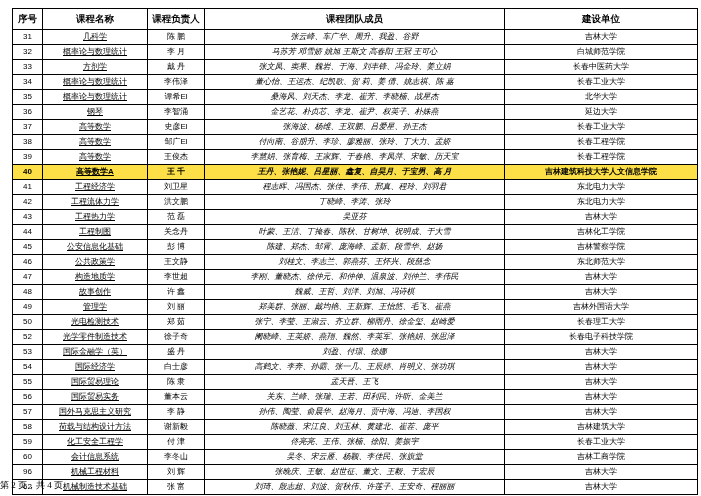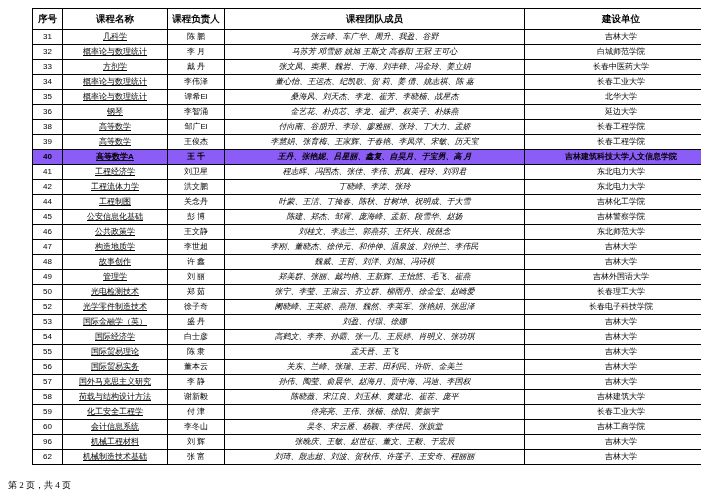--- a/index.html
+++ b/index.html
@@ -12,22 +12,21 @@
     height: 496px;
     font-family: "Liberation Sans", sans-serif;
     color: #000000;
     overflow: hidden;
   }
   .page {
     position: relative;
     width: 687px;
     height: 496px;
     box-sizing: border-box;
-    padding: 8px 8px 0 24px;
-    margin-left: 8px;
+    padding: 8px 8px 0 12px;
   }
   table.course-table {
     border-collapse: collapse;
     table-layout: fixed;
     width: 685px;
     margin: 0 auto;
   }
   table.course-table th,
   table.course-table td {
     border: 1px solid #000000;
@@ -50,21 +49,21 @@
   col.c-name  { width: 105px; }
   col.c-owner { width: 57px; }
   col.c-team  { width: 300px; }
   col.c-unit  { width: 193px; }
 
   td.cell-name { text-align: center; text-decoration: underline; }
   td.cell-team { text-align: left; padding-left: 4px; font-style: italic; }
   td.cell-unit { text-align: center; }
 
   tr.highlight-row td {
-    background: #8b5cf6;
+    background: #fde047;
   }
   tr.highlight-row td.cell-name,
   tr.highlight-row td.cell-index,
   tr.highlight-row td.cell-owner,
   tr.highlight-row td.cell-team,
   tr.highlight-row td.cell-unit {
     font-weight: bold;
   }
   .footer {
     position: absolute;
@@ -134,20 +133,27 @@
           <td class="cell-unit">北华大学</td>
         </tr>
         <tr>
           <td class="cell-index">36</td>
           <td class="cell-name">钢琴</td>
           <td class="cell-owner">李智涌</td>
           <td class="cell-team">金艺花、朴贞芯、李龙、崔尹、权英子、朴姝燕</td>
           <td class="cell-unit">延边大学</td>
         </tr>
         <tr>
+          <td class="cell-index">37</td>
+          <td class="cell-name">高等数学</td>
+          <td class="cell-owner">史彦El</td>
+          <td class="cell-team">张海波、杨维、王双鹏、吕爱星、孙王杰</td>
+          <td class="cell-unit">长春工业大学</td>
+        </tr>
+        <tr>
           <td class="cell-index">38</td>
           <td class="cell-name">高等数学</td>
           <td class="cell-owner">邹广El</td>
           <td class="cell-team">付向南、谷朋升、李珍、廖雅丽、张玲、丁大力、孟娇</td>
           <td class="cell-unit">长春工程学院</td>
         </tr>
         <tr>
           <td class="cell-index">39</td>
           <td class="cell-name">高等数学</td>
           <td class="cell-owner">王俊杰</td>
@@ -169,20 +175,27 @@
           <td class="cell-unit">东北电力大学</td>
         </tr>
         <tr>
           <td class="cell-index">42</td>
           <td class="cell-name">工程流体力学</td>
           <td class="cell-owner">洪文鹏</td>
           <td class="cell-team">丁晓峰、李涛、张玲</td>
           <td class="cell-unit">东北电力大学</td>
         </tr>
         <tr>
+          <td class="cell-index">43</td>
+          <td class="cell-name">工程热力学</td>
+          <td class="cell-owner">范 磊</td>
+          <td class="cell-team">吴亚芬</td>
+          <td class="cell-unit">吉林大学</td>
+        </tr>
+        <tr>
           <td class="cell-index">44</td>
           <td class="cell-name">工程制图</td>
           <td class="cell-owner">关念丹</td>
           <td class="cell-team">叶蒙、王洁、丁掩春、陈秋、甘树坤、祝明成、于大雪</td>
           <td class="cell-unit">吉林化工学院</td>
         </tr>
         <tr>
           <td class="cell-index">45</td>
           <td class="cell-name">公安信息化基础</td>
           <td class="cell-owner">彭 博</td>

